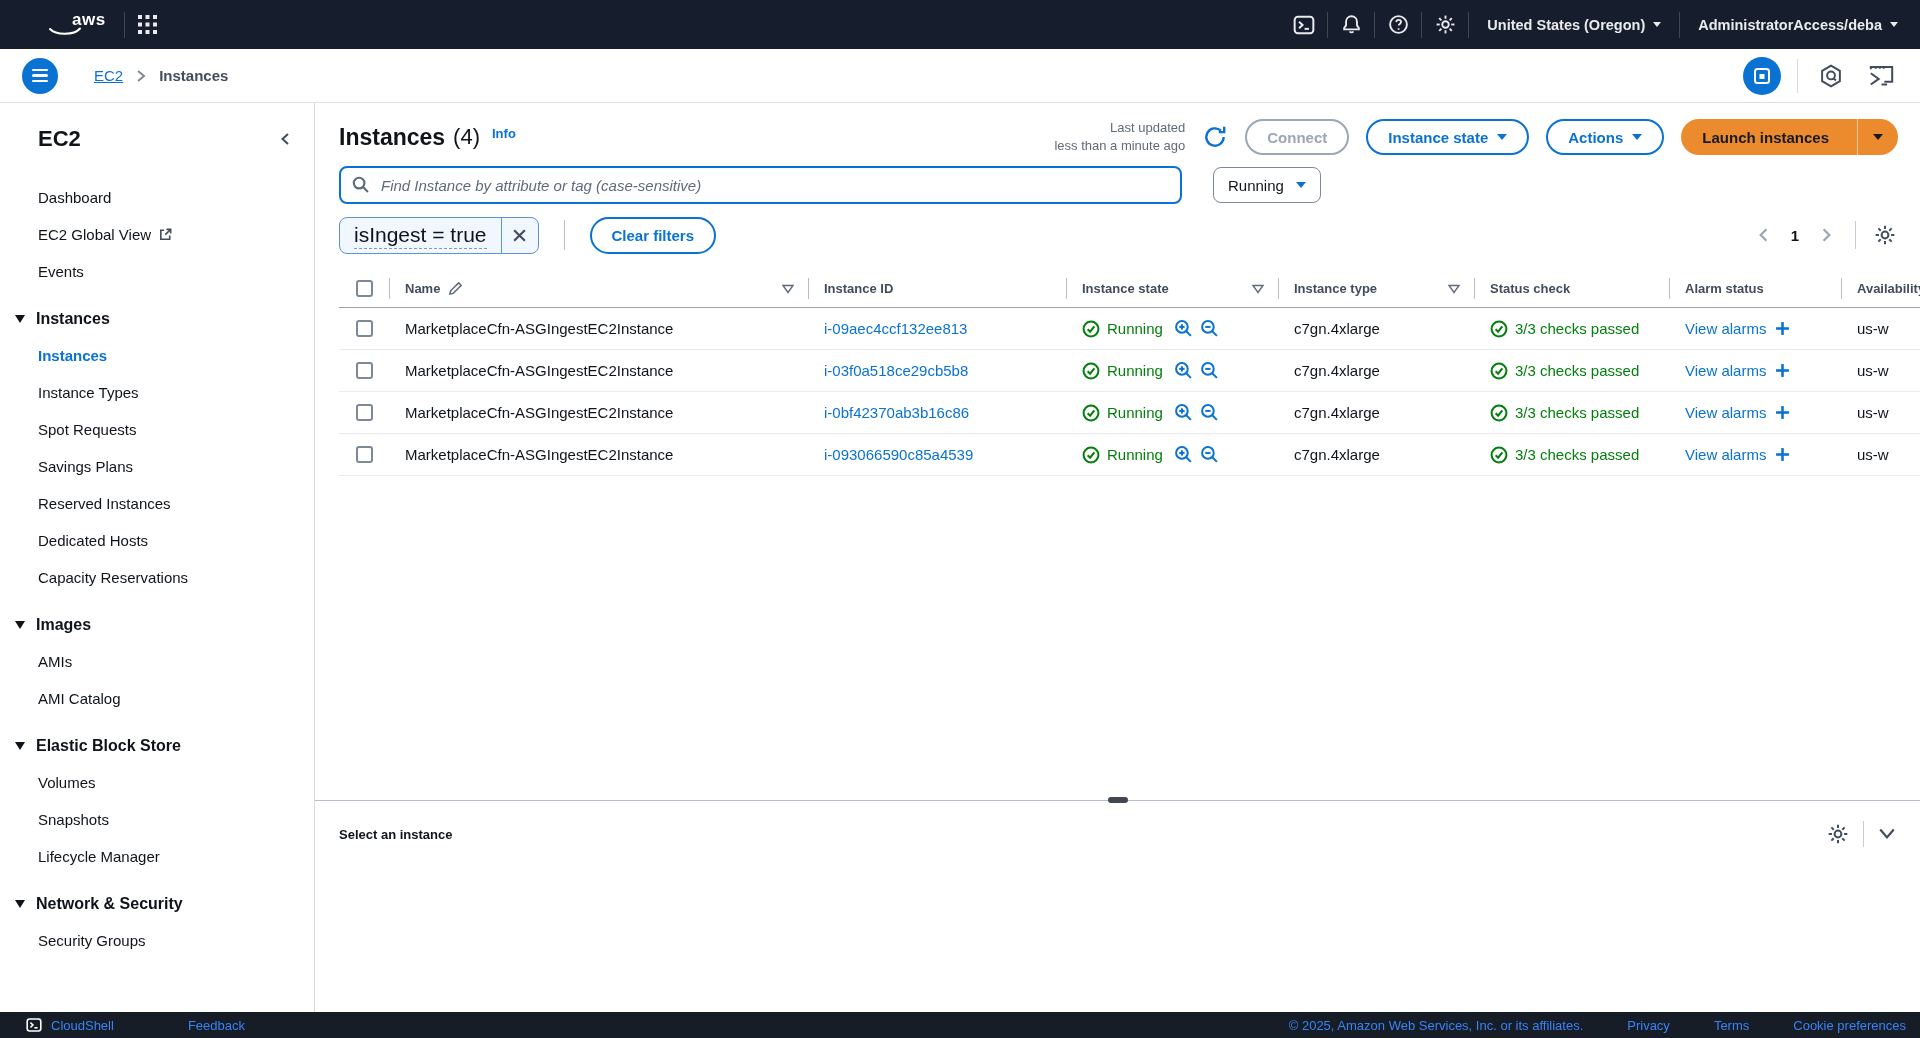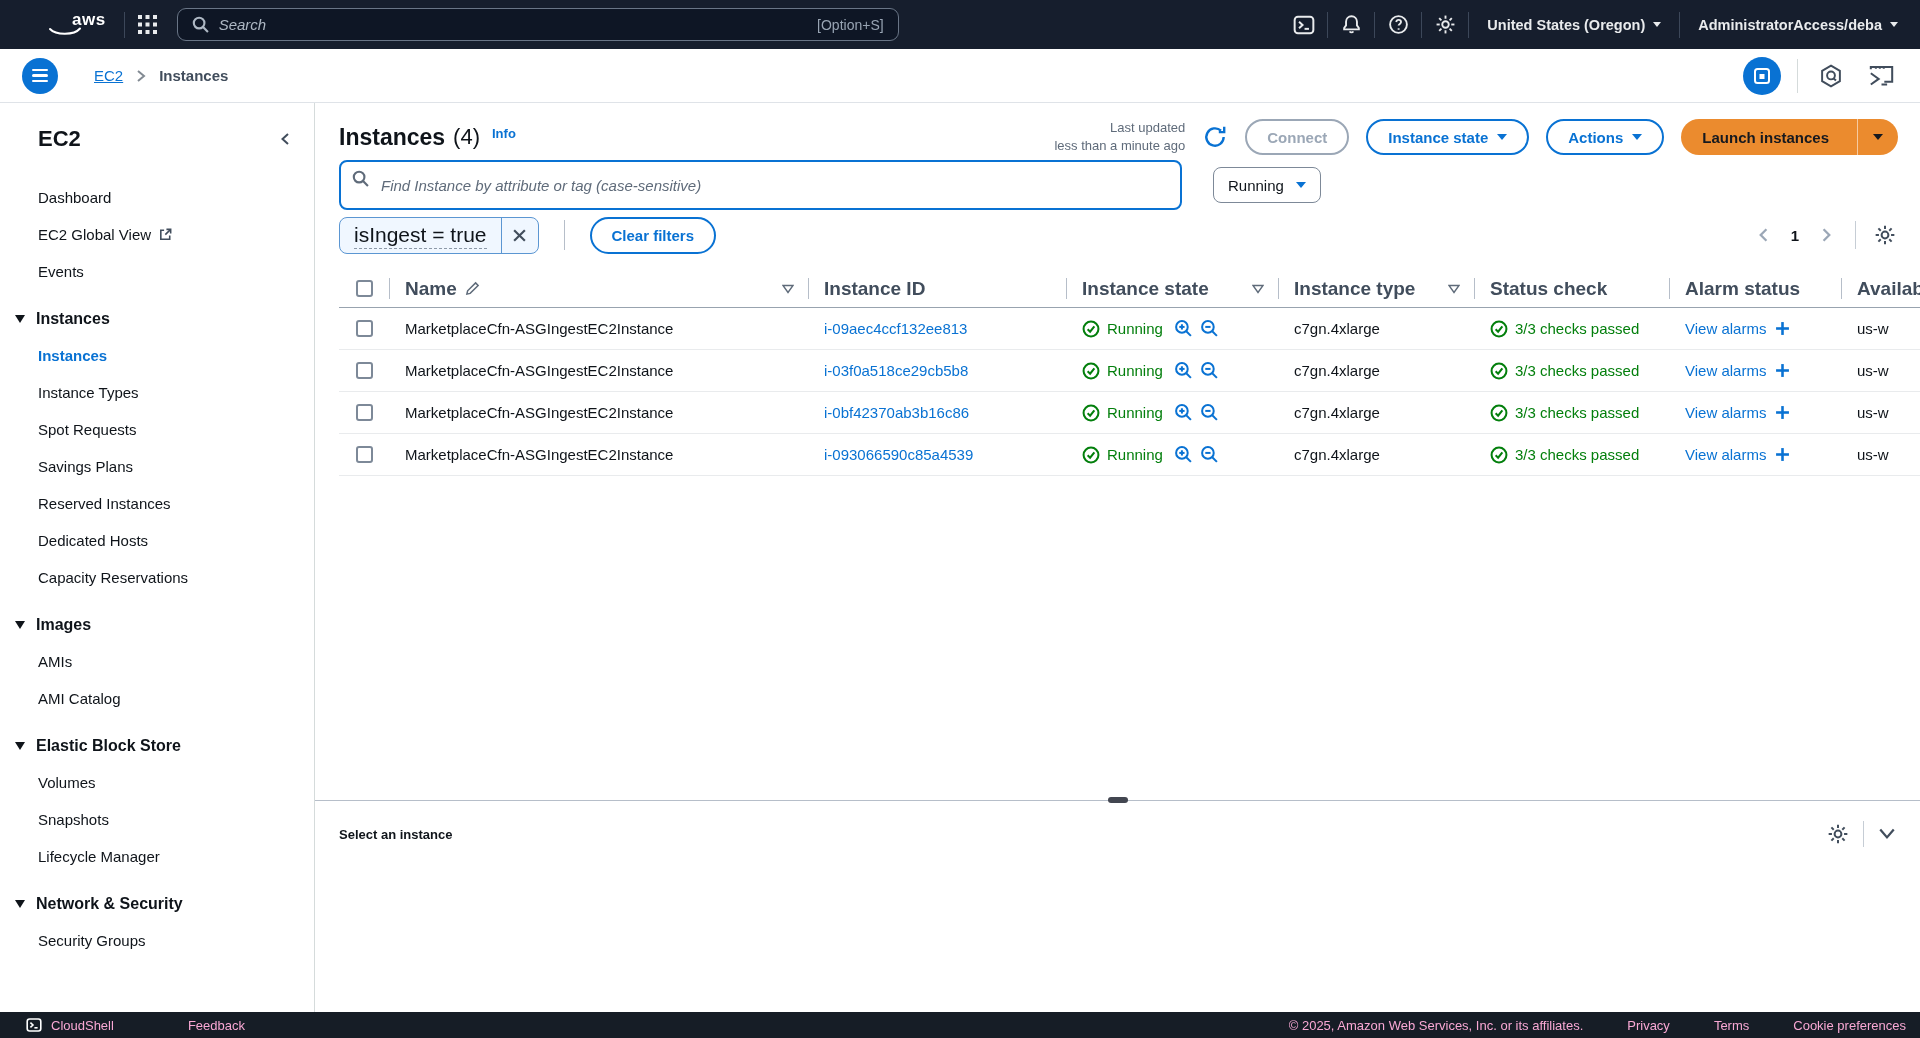--- a/index.html
+++ b/index.html
@@ -67,21 +67,21 @@
   .pill { height:36px; border-radius:19px; display:inline-flex; align-items:center; gap:9px; padding:0 20px;
           font-size:15px; font-weight:bold; background:#fff; cursor:pointer; white-space:nowrap; }
   .pill.disabled { border:2px solid #9ba7b6; color:#9ba7b6; cursor:default; }
   .pill.normal { border:2px solid #0972d3; color:#0972d3; }
   .pill.primary { background:#eb8b2e; border:none; color:#16191f; padding:0; overflow:hidden; }
   .pill.primary .seg-main { padding:0 19px 0 21px; display:flex; align-items:center; height:36px; }
   .pill.primary .seg-caret { padding:0 15px; display:flex; align-items:center; height:36px; border-left:1.5px solid rgba(255,255,255,.55); }
 
   
   .search-row { margin-top:8px; display:flex; align-items:center; gap:31px; height:40px; }
-  .find-box { position:relative; width:843px; height:50px; }
+  .find-box { position:relative; width:843px; height:38px; }
   .find-box input { width:100%; height:100%; border:2px solid #0972d3; border-radius:8px; padding:0 14px 0 40px;
                     font-size:15px; outline:none; color:#0f141a; font-family:inherit; }
   .find-box input::placeholder { color:#5f6b7a; font-style:italic; }
   .find-box .mag { position:absolute; left:13px; top:10px; color:#5f6b7a; }
   .select-box { height:36px; border:1px solid #7d8998; border-radius:8px; background:#fff; display:flex; align-items:center;
                 gap:12px; padding:0 14px; font-size:15px; cursor:pointer; }
   .select-box .caret { color:#0972d3; }
   .filter-row { margin-top:11px; display:flex; align-items:center; height:38px; padding-right:24px; }
   .token { display:flex; align-items:center; height:37px; background:#f0f7ff; border:1.5px solid #5b96d2; border-radius:8px; overflow:hidden; }
   .token-text { padding:0 14px; font-size:21px; color:#0f141a; }
@@ -90,21 +90,21 @@
              color:#414d5c; cursor:pointer; }
   .flt-div { width:1px; height:30px; background:#b6bec9; margin:0 25px; }
   .pager { margin-left:auto; display:flex; align-items:center; gap:10px; }
   .pg-btn { color:#9ba7b6; display:flex; padding:4px; cursor:default; }
   .pg-num { font-size:15px; font-weight:bold; color:#0f141a; padding:0 8px; cursor:pointer; }
   .pg-div { width:1px; height:28px; background:#c6cdd5; margin:0 8px; }
   .gear-btn { color:#414d5c; display:flex; cursor:pointer; }
 
   
   .tbl { margin-top:16px; display:grid; grid-template-columns:50px 419px 258px 212px 196px 195px 172px 1fr; }
-  .hc { position:relative; height:38px; display:flex; align-items:center; padding-left:16px; font-size:19px; font-weight:bold;
+  .hc { position:relative; height:38px; display:flex; align-items:center; padding-left:16px; font-size:13px; font-weight:bold;
         color:#414d5c; border-bottom:1px solid #98a3af; white-space:nowrap; overflow:hidden; }
   .hc:not(:first-child)::before { content:""; position:absolute; left:0; top:8px; bottom:8px; width:1px; background:#b6bec9; }
   .hc .sort { margin-left:auto; margin-right:14px; display:flex; flex:none; }
   .cell { height:42px; display:flex; align-items:center; padding-left:16px; font-size:15px; border-bottom:1px solid #e9ebed;
           white-space:nowrap; overflow:hidden; }
   .cell.center { justify-content:center; padding-left:0; }
   .checkbox { width:17px; height:17px; border:2px solid #7d8998; border-radius:3px; background:#fff; cursor:pointer; flex:none; }
   .link { color:#0972d3; cursor:pointer; }
   .green { color:#037f0c; display:flex; align-items:center; gap:7px; }
   .zoom-ic { color:#0972d3; display:flex; cursor:pointer; }
@@ -113,21 +113,21 @@
   
   .split { position:absolute; left:0; right:0; top:697px; bottom:0; background:#fff; border-top:1px solid #b6bec9; }
   .split-handle { position:absolute; top:-4px; left:50%; margin-left:-10px; width:20px; height:6px; border-radius:3px;
                   background:#424650; cursor:row-resize; }
   .split-head { display:flex; align-items:center; padding:20px 24px 0 24px; }
   .split-title { font-size:13px; font-weight:800; }
   .split-right { margin-left:auto; display:flex; align-items:center; gap:14px; }
   .sp-div { width:1px; height:26px; background:#c6cdd5; }
 
   
-  .footer { position:absolute; left:0; right:0; bottom:0; height:26px; background:#161d26; color:#f9a8d4;
+  .footer { position:absolute; left:0; right:0; bottom:0; height:26px; background:#161d26; color:#3b82f6;
             display:flex; align-items:center; font-size:13px; padding:0 14px 0 26px; }
   .ft-item { display:flex; align-items:center; gap:9px; cursor:pointer; white-space:nowrap; }
   .ft-feedback { margin-left:74px; }
   .ft-right { margin-left:auto; display:flex; align-items:center; gap:44px; }
   .ft-copy { cursor:default; }
   svg { display:block; }
 </style>
 </head>
 <body>
 
@@ -146,28 +146,20 @@
           <rect x="0" y="0" width="4" height="4"></rect>
           <rect x="7.5" y="0" width="4" height="4"></rect>
           <rect x="15" y="0" width="4" height="4"></rect>
           <rect x="0" y="7.5" width="4" height="4"></rect>
           <rect x="7.5" y="7.5" width="4" height="4"></rect>
           <rect x="15" y="7.5" width="4" height="4"></rect>
           <rect x="0" y="15" width="4" height="4"></rect>
           <rect x="7.5" y="15" width="4" height="4"></rect>
           <rect x="15" y="15" width="4" height="4"></rect>
         </svg>
-    </div>
-    <div class="tb-search">
-      <svg width="17" height="17" viewBox="0 0 16 16">
-          <circle cx="6.7" cy="6.7" r="5" fill="none" stroke="#aeb8c4" stroke-width="2"></circle>
-          <line x1="10.4" y1="10.4" x2="15" y2="15" stroke="#aeb8c4" stroke-width="2"></line>
-        </svg>
-      <input type="text" placeholder="Search" style="">
-      <span class="tb-shortcut">[Option+S]</span>
     </div>
     <div class="tb-right">
       <div class="tb-icon-btn">
         <svg width="22" height="22" viewBox="0 0 20 20" fill="none" stroke="currentColor" stroke-width="1.8">
             <rect x="1.5" y="2.5" width="17" height="15" rx="3"></rect>
             <path d="M5.5 7l3.2 3-3.2 3"></path>
             <line x1="10.5" y1="13.5" x2="14.5" y2="13.5"></line>
           </svg>
       </div>
       <div class="tb-div"></div>

